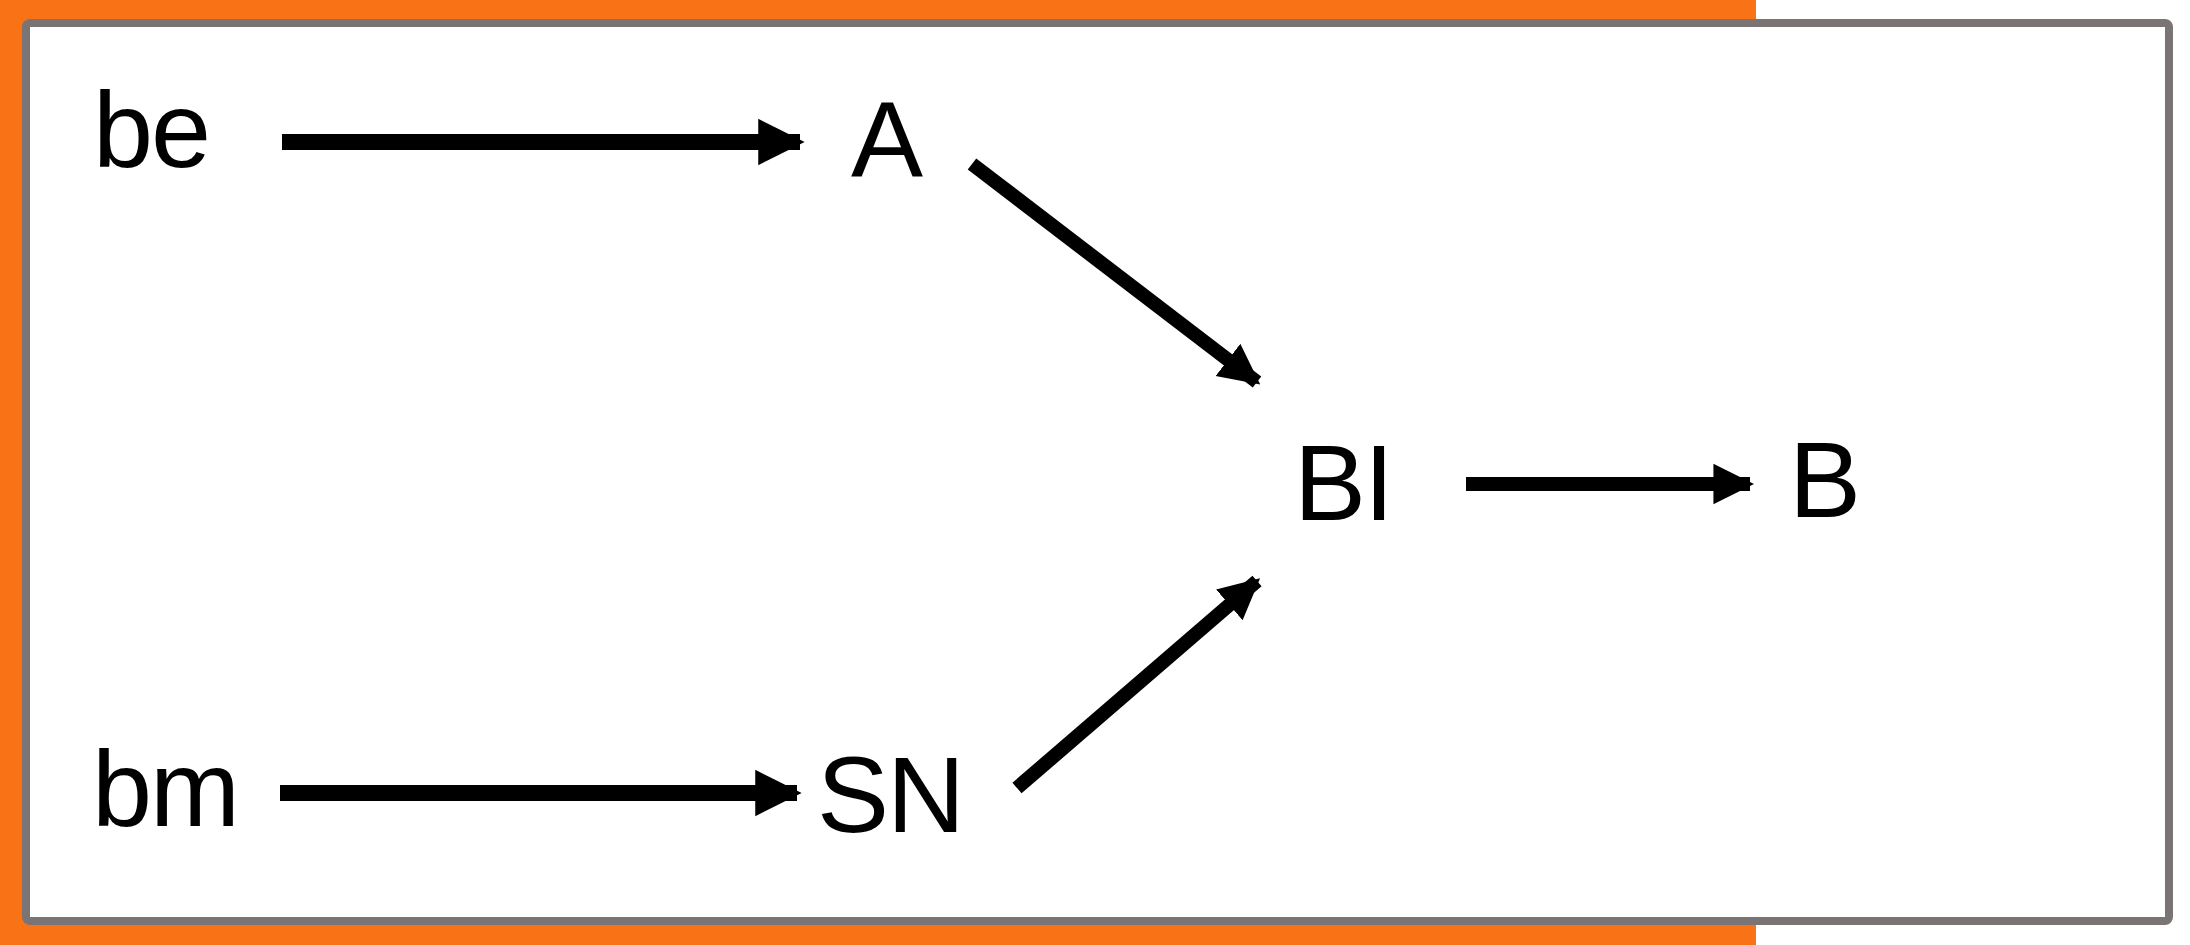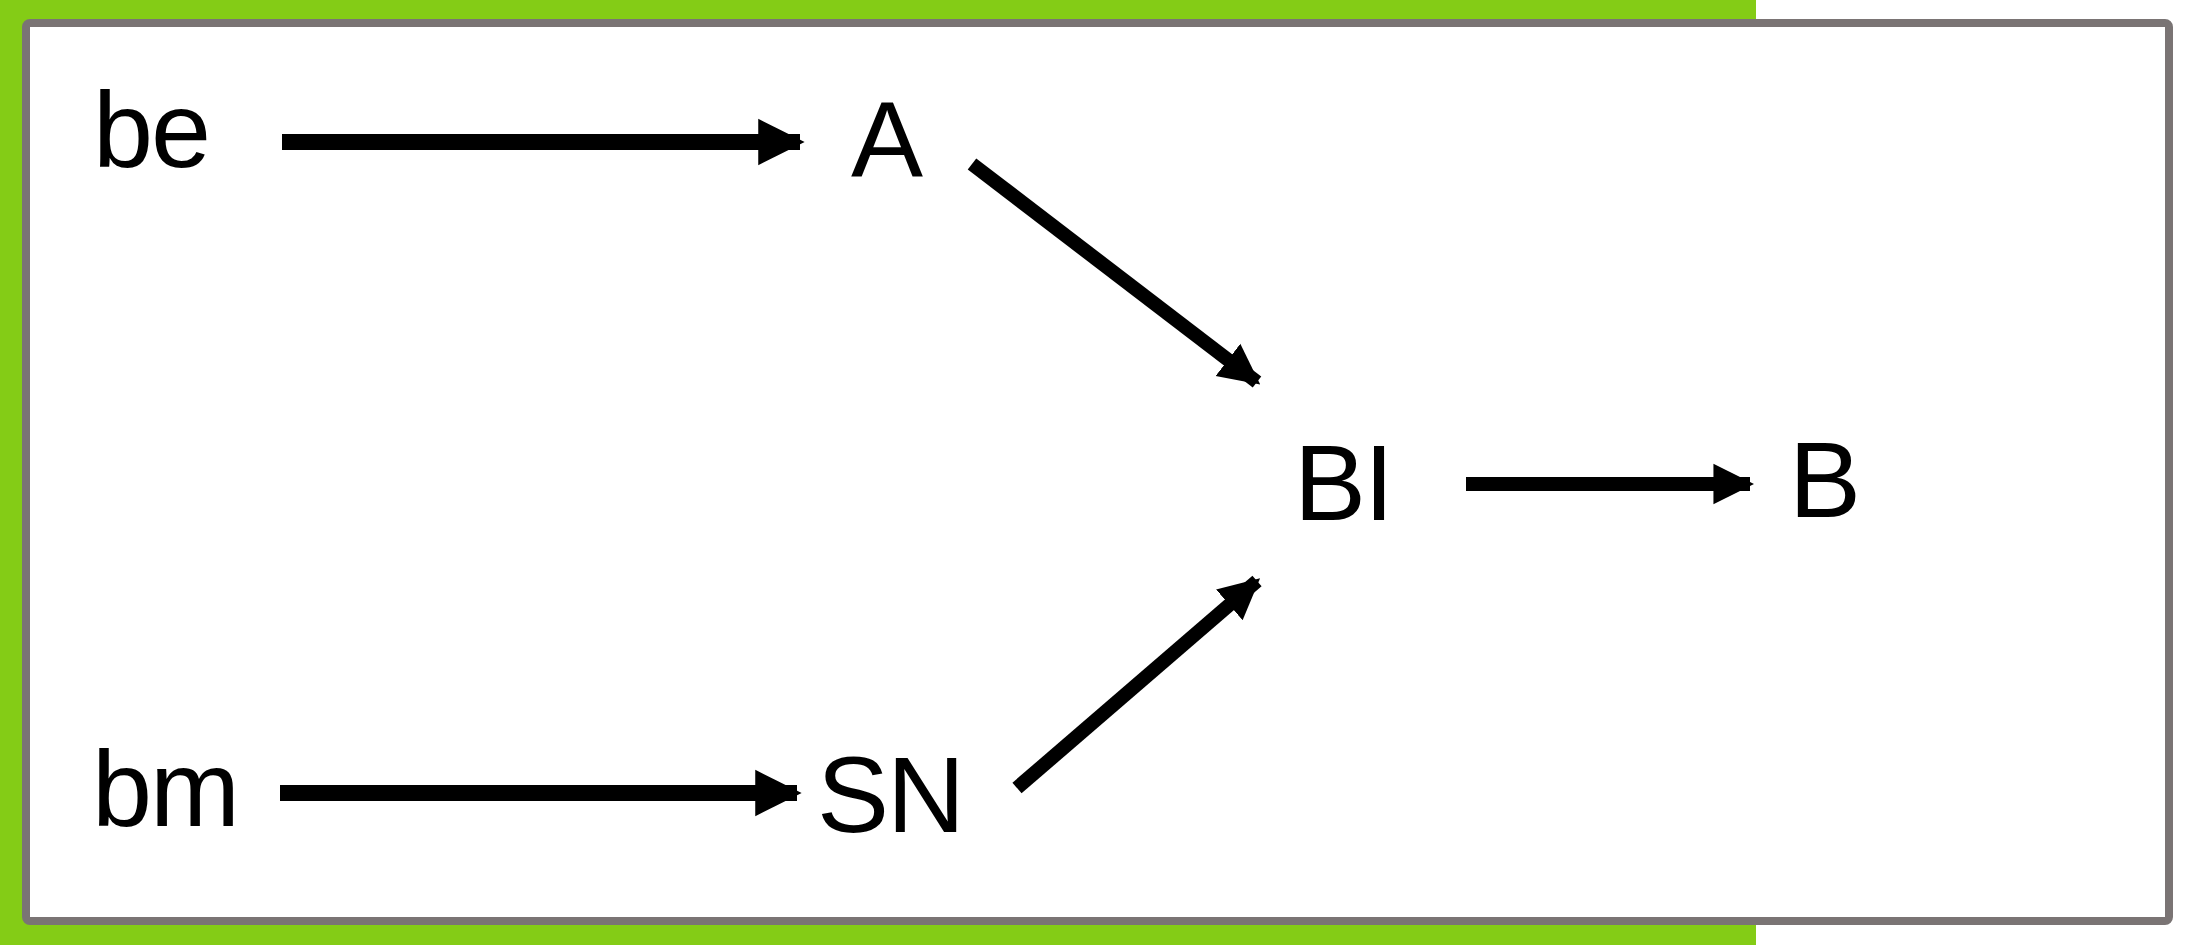--- a/index.html
+++ b/index.html
@@ -7,21 +7,21 @@
     padding: 0;
     background: #ffffff;
     width: 2190px;
     height: 945px;
     overflow: hidden;
   }
   .stage {
     position: relative;
     width: 1756px;
     height: 945px;
-    background: #84cc16;
+    background: #f97316;
   }
   svg {
     display: block;
   }
   .node-label {
     font-family: "Liberation Sans", "DejaVu Sans", sans-serif;
     font-size: 108px;
     font-weight: 400;
     letter-spacing: -2px;
   }

